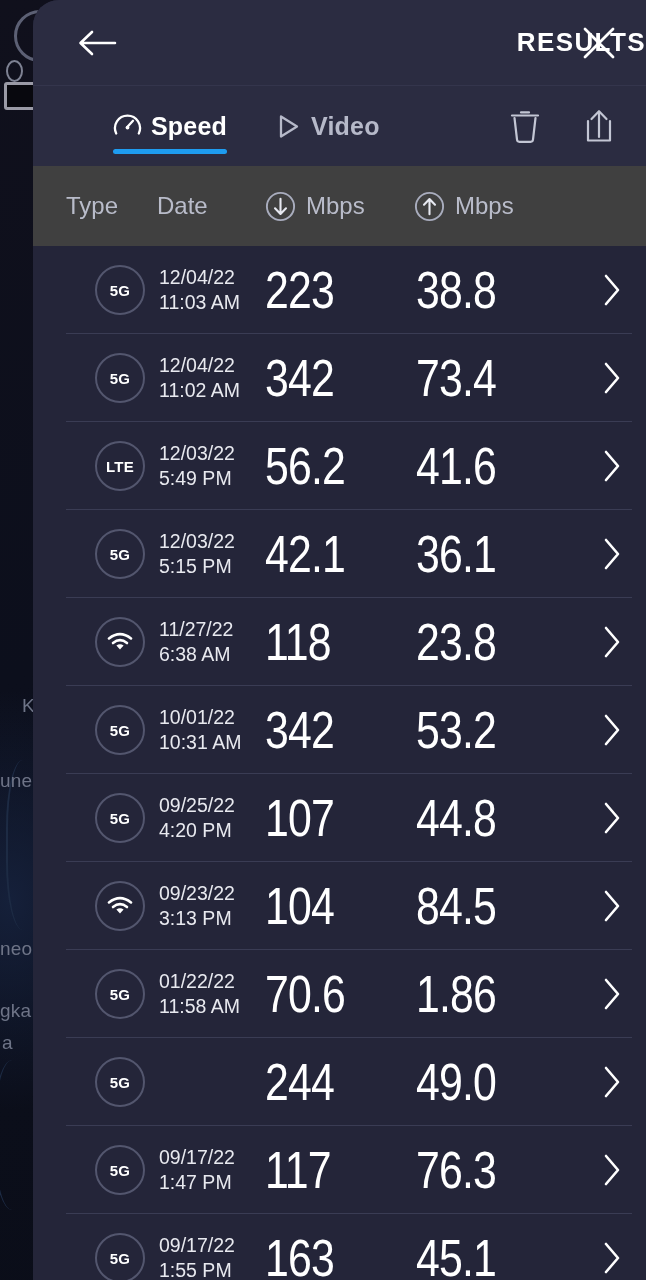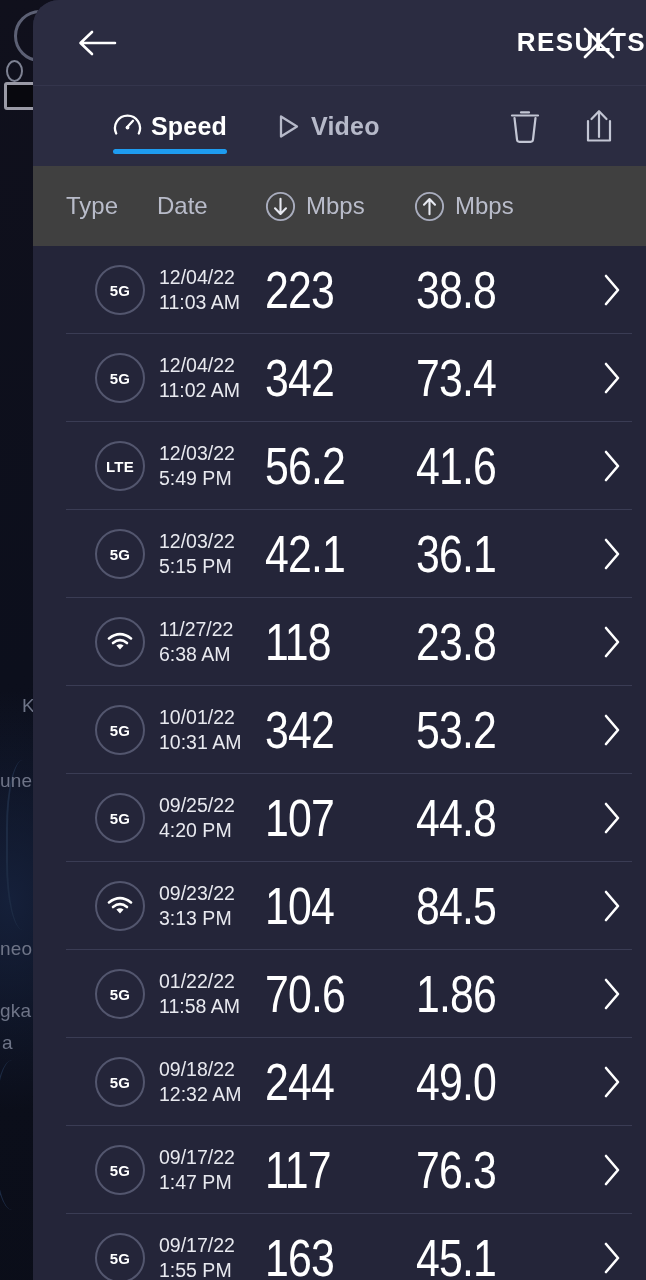--- a/index.html
+++ b/index.html
@@ -513,24 +513,20 @@
         <div class="cell-chevron">
           <svg width="22" height="34" viewBox="0 0 22 34">
             <path d="M5 3 L17 17 L5 31" fill="none" stroke="#ffffff" stroke-width="2.6" stroke-linecap="round" stroke-linejoin="round"></path>
           </svg>
         </div>
       </div>
       <div class="result-row">
         <div class="cell-type">
           <span class="type-text">5G</span>
         </div>
-        <div class="cell-date">
-          <div>09/18/22</div>
-          <div>12:32 AM</div>
-        </div>
         <div class="cell-down">244</div>
         <div class="cell-up">49.0</div>
         <div class="cell-chevron">
           <svg width="22" height="34" viewBox="0 0 22 34">
             <path d="M5 3 L17 17 L5 31" fill="none" stroke="#ffffff" stroke-width="2.6" stroke-linecap="round" stroke-linejoin="round"></path>
           </svg>
         </div>
       </div>
       <div class="result-row">
         <div class="cell-type">

